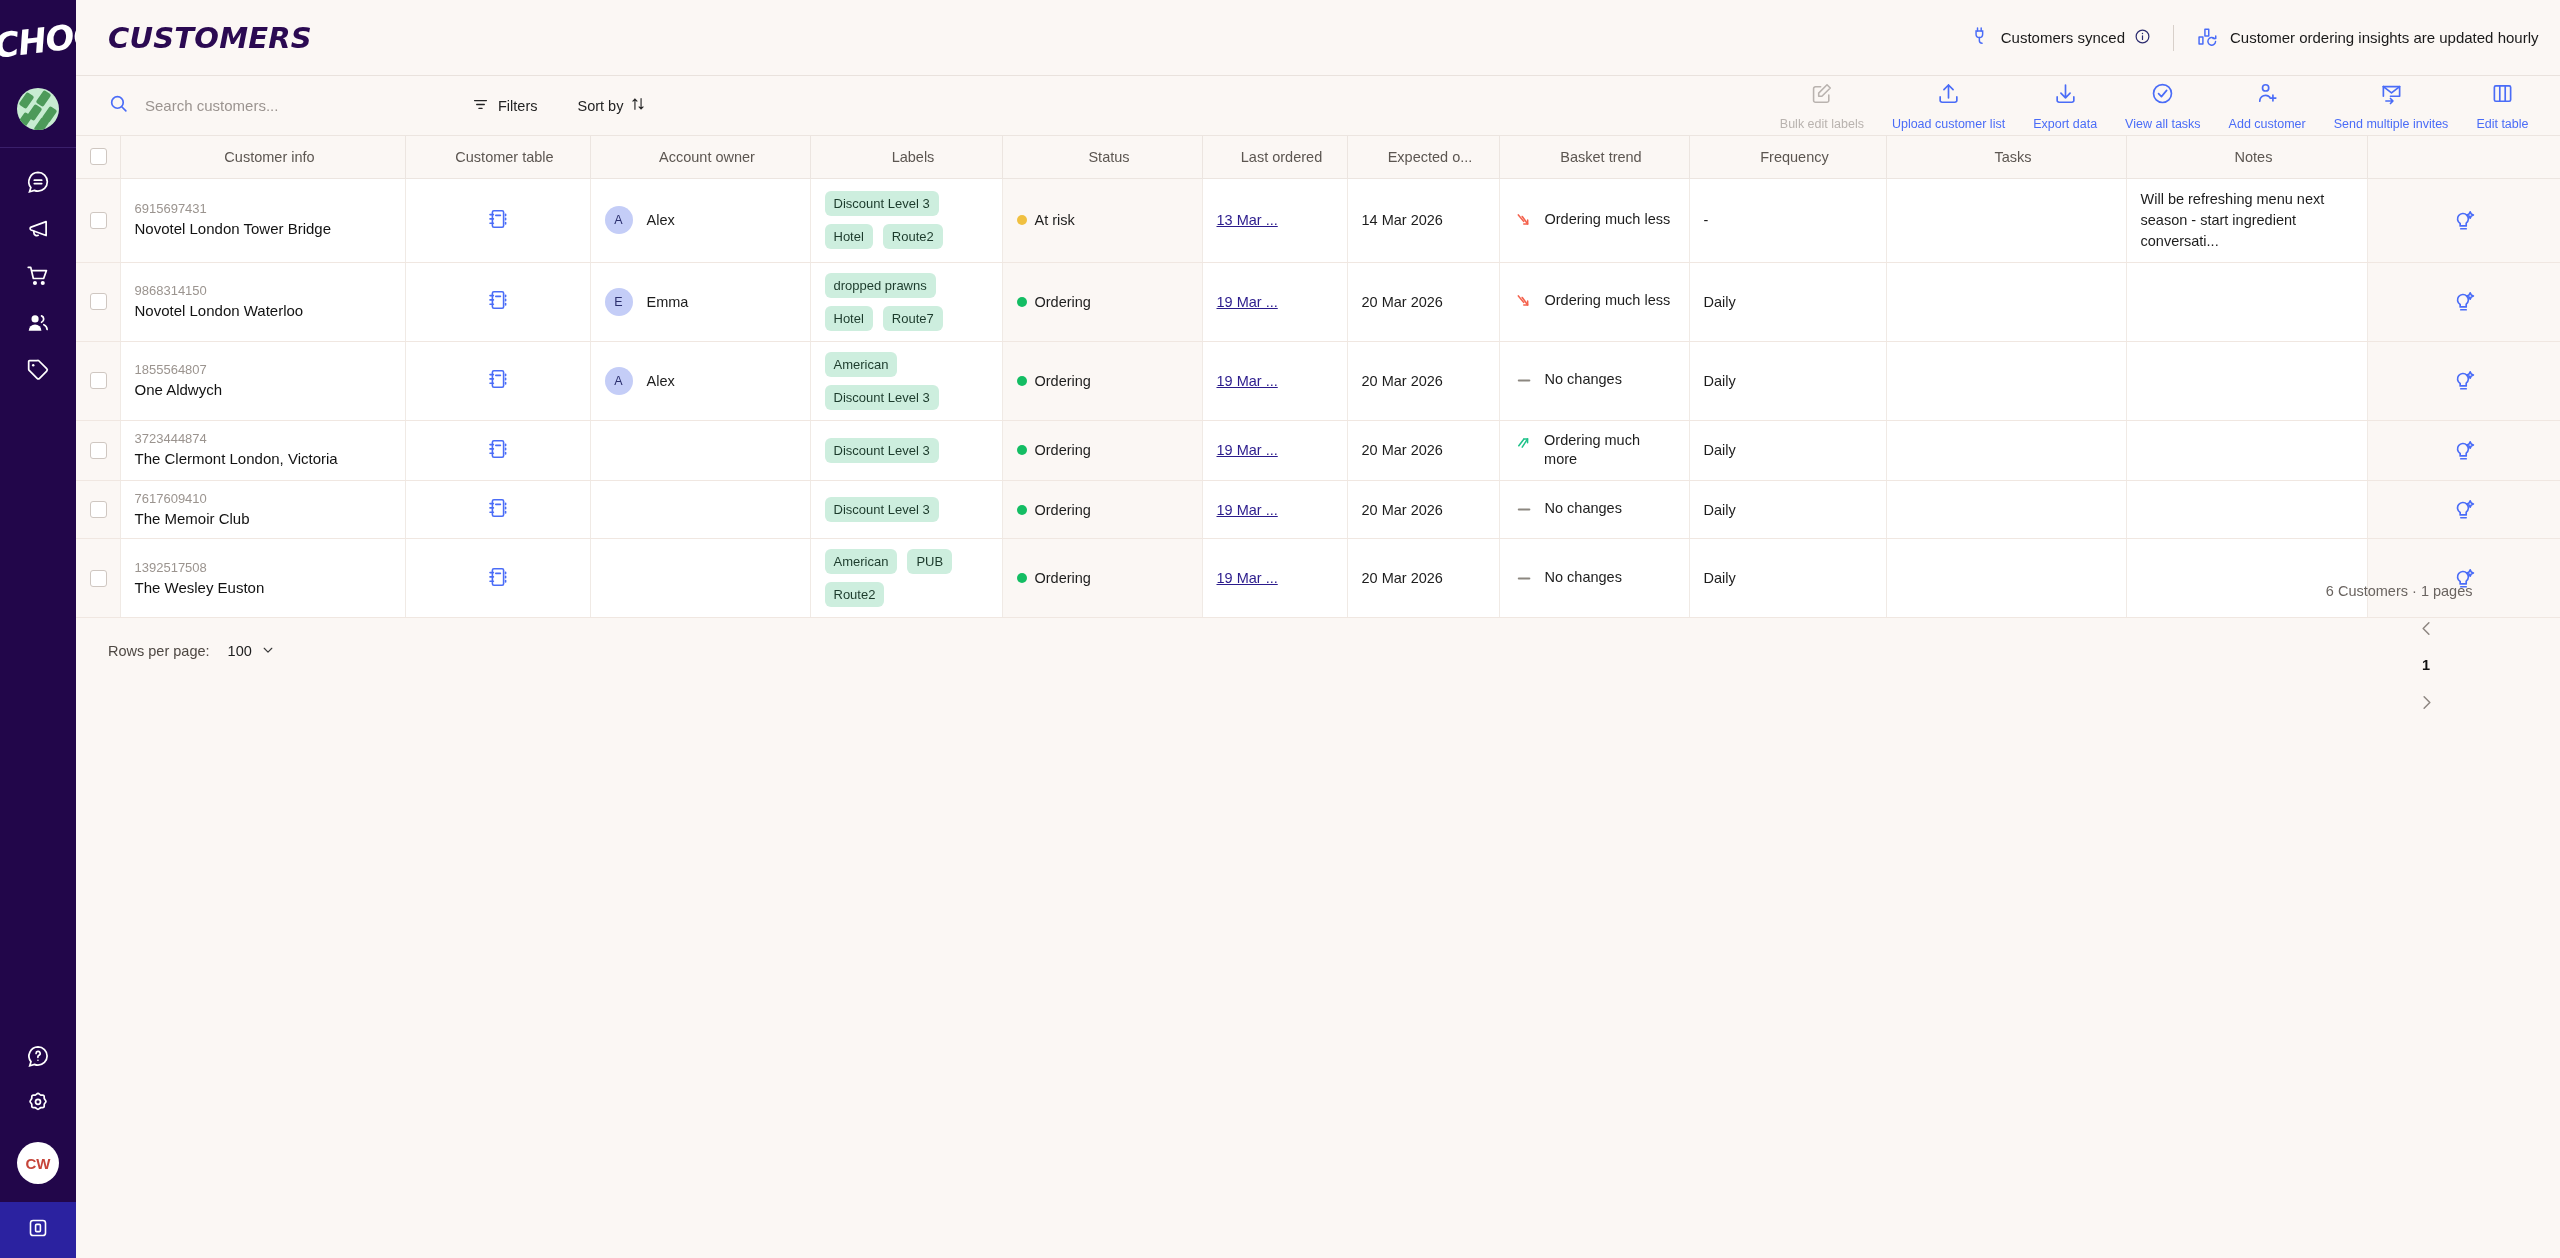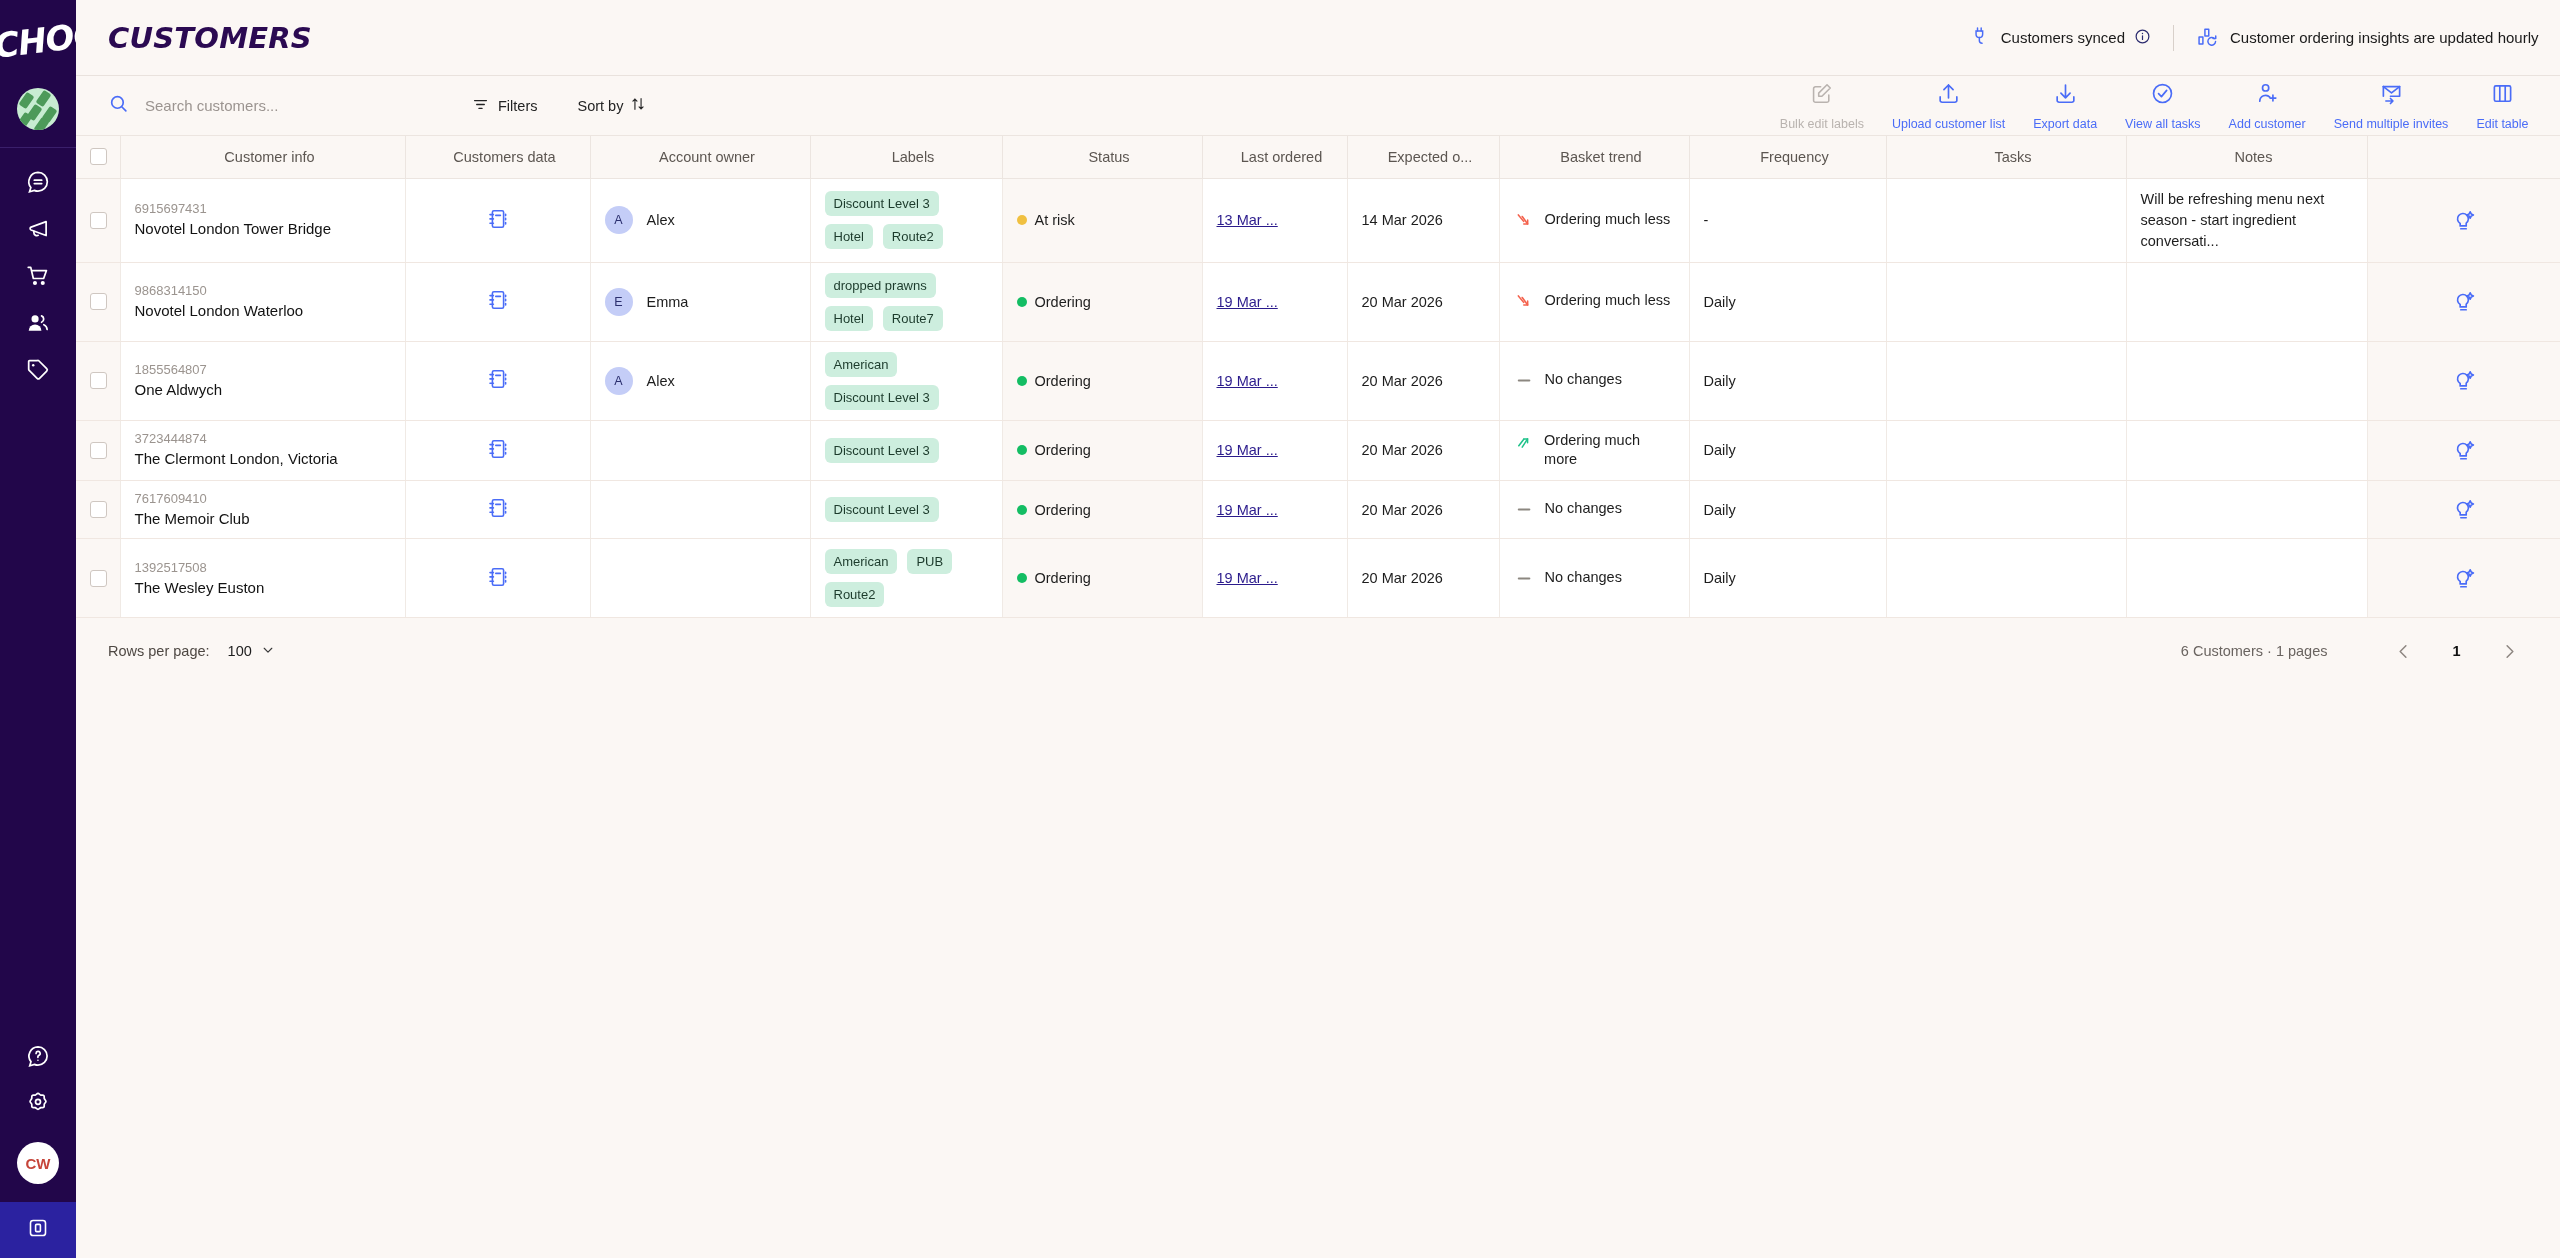--- a/index.html
+++ b/index.html
@@ -193,21 +193,21 @@
   .bulb { display: flex; align-items: center; justify-content: center; cursor: pointer; }
 
   
   .footer {
     height: 66px; display: flex; align-items: center;
     padding: 0 34px 0 32px; background: #fbf7f4;
     font-size: 14.5px; color: #4e4843;
   }
   .rpp { display: flex; align-items: center; gap: 18px; }
   .rpp-val { display: flex; align-items: center; gap: 9px; color: #1d1d1d; cursor: pointer; }
-  .foot-right { margin-left: auto; display: flex; align-items: center; gap: 5px; }
+  .foot-right { margin-left: auto; display: flex; align-items: center; gap: 12px; flex-direction: column; }
   .count-txt { color: #6a6460; margin-right: 54px; }
   .pg-btn {
     width: 34px; height: 34px; display: flex; align-items: center; justify-content: center;
     cursor: pointer;
   }
   .pg-num { width: 62px; text-align: center; font-weight: 700; color: #111; }
 </style>
 </head>
 <body>
 
@@ -462,21 +462,21 @@
             <col style="width:240px">
             <col style="width:241px">
           <col style="width:193px">
         </colgroup>
         <thead>
           <tr>
             <th class="tinted">
               <span class="ck"></span>
             </th>
             <th class="tinted">Customer info</th>
-            <th class="tinted">Customers data</th>
+            <th class="tinted">Customer table</th>
             <th class="tinted">Account owner</th>
             <th class="tinted">Labels</th>
             <th class="tinted">Status</th>
             <th class="tinted">Last ordered</th>
             <th class="tinted">Expected o...</th>
             <th class="tinted">Basket trend</th>
             <th class="tinted">Frequency</th>
             <th class="tinted">Tasks</th>
             <th class="tinted">Notes</th>
             <th class="tinted"></th>

